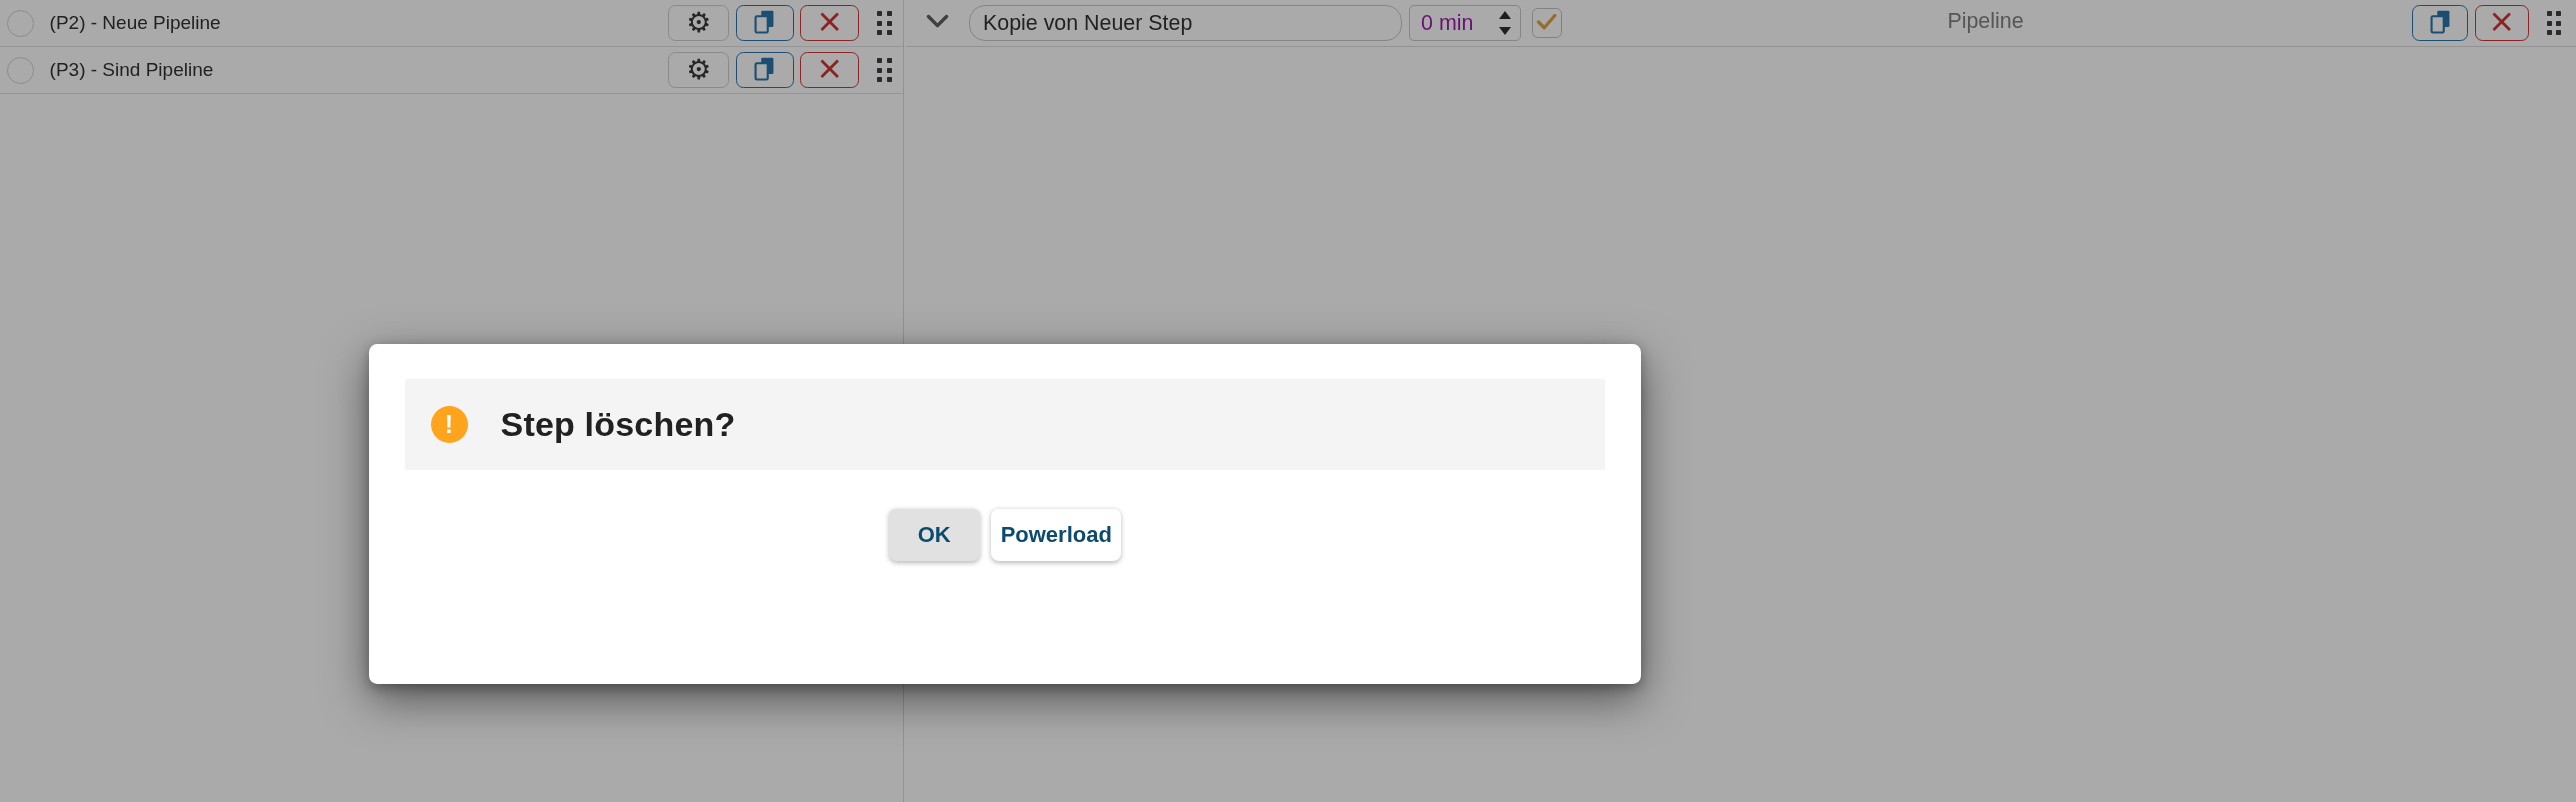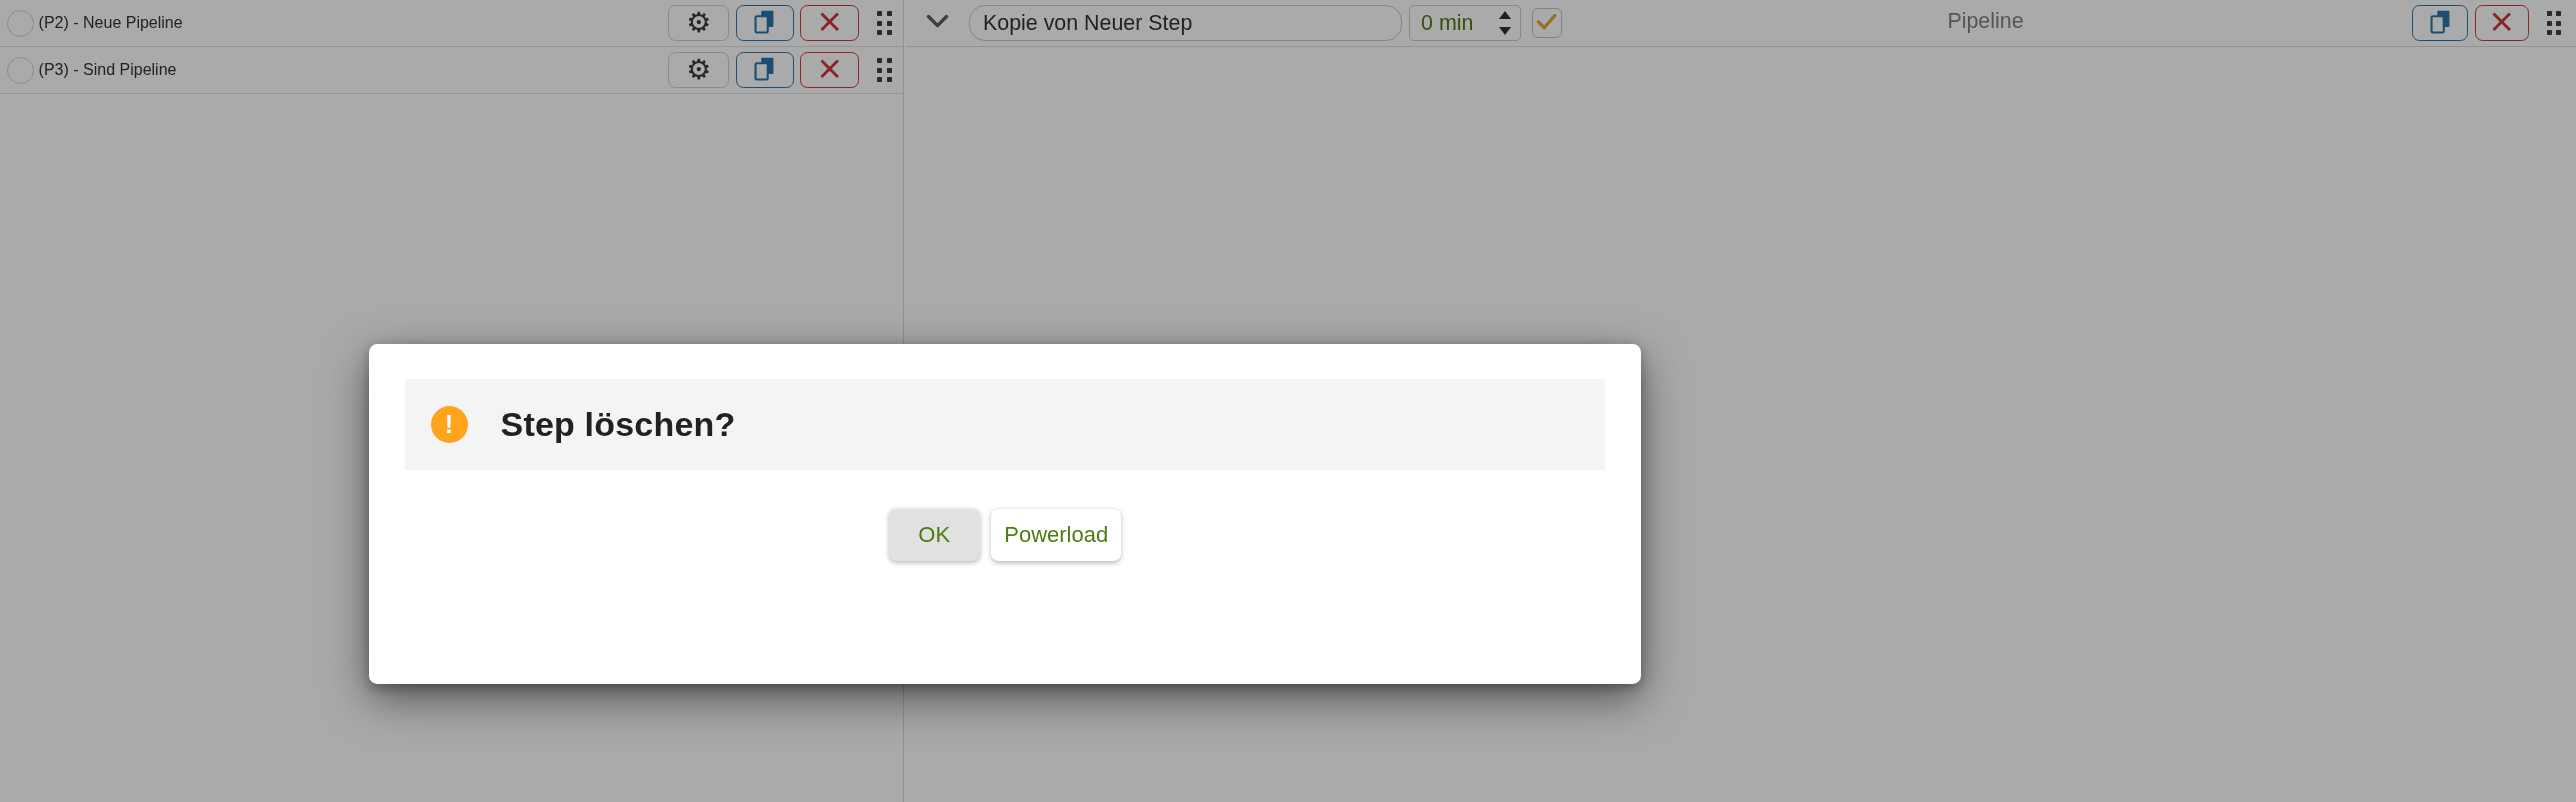--- a/index.html
+++ b/index.html
@@ -25,21 +25,21 @@
   
   .p-row {
     position: relative; display: flex; align-items: center;
     height: 47px; border-bottom: 1.6px solid #e0e0e0; box-sizing: border-box;
     padding-left: 6.6px; background: #fff;
   }
   .radio {
     width: 27px; height: 27px; border-radius: 50%;
     border: 1.6px solid #d2d2d2; box-sizing: border-box; background: #fff; flex: 0 0 auto;
   }
-  .p-label { margin-left: 5px; font-size: 16px; color: #333; white-space: nowrap; }
+  .p-label { margin-left: 16px; font-size: 19px; color: #333; white-space: nowrap; }
   .row-actions { margin-left: auto; display: flex; align-items: center; padding-right: 11.5px; }
 
   .btn {
     height: 36px; box-sizing: border-box; border-radius: 7.4px; background: transparent;
     display: flex; align-items: center; justify-content: center; cursor: pointer;
     padding: 0; border: 1.6px solid transparent;
   }
   .btn-plain { width: 61px; border-color: #cfcfcf; }
   .btn-blue  { width: 58px; border-color: #2b76ad; }
   .btn-red   { width: 59px; border-color: #cf3535; }
@@ -64,21 +64,21 @@
     margin-left: 20px; width: 433px; height: 36px; box-sizing: border-box;
     border: 1.6px solid #c9c9c9; border-radius: 16px; padding: 0 13px;
     font-family: "Liberation Sans", sans-serif; font-size: 21.4px; color: #333; background: #fff;
   }
   .spinner {
     position: relative; margin-left: 6.6px; width: 112px; height: 36px; box-sizing: border-box;
     border: 1.6px solid #c9c9c9; border-radius: 5px; background: #fff; display: flex; align-items: center;
   }
   .spinner input {
     border: none; outline: none; background: transparent; width: 71px;
-    padding: 0 0 0 11.5px; font-family: "Liberation Sans", sans-serif; font-size: 21.4px; color: #4d7c0f;
+    padding: 0 0 0 11.5px; font-family: "Liberation Sans", sans-serif; font-size: 21.4px; color: #a21caf;
   }
   .spin-arrows { position: absolute; right: 8.2px; top: 0; height: 100%;
     display: flex; flex-direction: column; justify-content: center; gap: 7.4px; }
   .arrow-up, .arrow-down { width: 0; height: 0; border-left: 6.6px solid transparent;
     border-right: 6.6px solid transparent; cursor: pointer; }
   .arrow-up   { border-bottom: 8.2px solid #2f2f2f; }
   .arrow-down { border-top: 8.2px solid #2f2f2f; }
 
   .checkbox {
     margin-left: 11.5px; width: 30px; height: 30px; box-sizing: border-box;
@@ -109,21 +109,21 @@
   .warn-icon {
     width: 37px; height: 37px; border-radius: 50%; background: #FFA41C;
     display: flex; align-items: center; justify-content: center; flex: 0 0 auto;
   }
   .warn-icon span { color: #fff; font-size: 25px; font-weight: bold; line-height: 1; }
   .dialog-title { margin: 0 0 0 33px; font-size: 34px; font-weight: 700; color: #212121; letter-spacing: 0.2px; }
   .dialog-message { margin-top: 65px; text-align: center; font-size: 25px; color: #333; }
   .dialog-buttons { margin-top: 39px; display: flex; justify-content: center; gap: 11.5px; }
   .dlg-btn {
     height: 52px; border: none; border-radius: 7.4px; font-family: "Liberation Sans", sans-serif;
-    font-size: 22px; font-weight: 400; color: #4d7c0f; cursor: pointer;
+    font-size: 22px; font-weight: 700; color: #0c4a6e; cursor: pointer;
     box-shadow: 0 1.6px 5.8px rgba(0,0,0,0.28); display: flex; align-items: center; justify-content: center;
   }
   .dlg-ok     { background: #e1e1e1; width: 91px; }
   .dlg-cancel { background: #ffffff; width: 130px; }
 </style>
 </head>
 <body>
 
 <div class="app">
 

